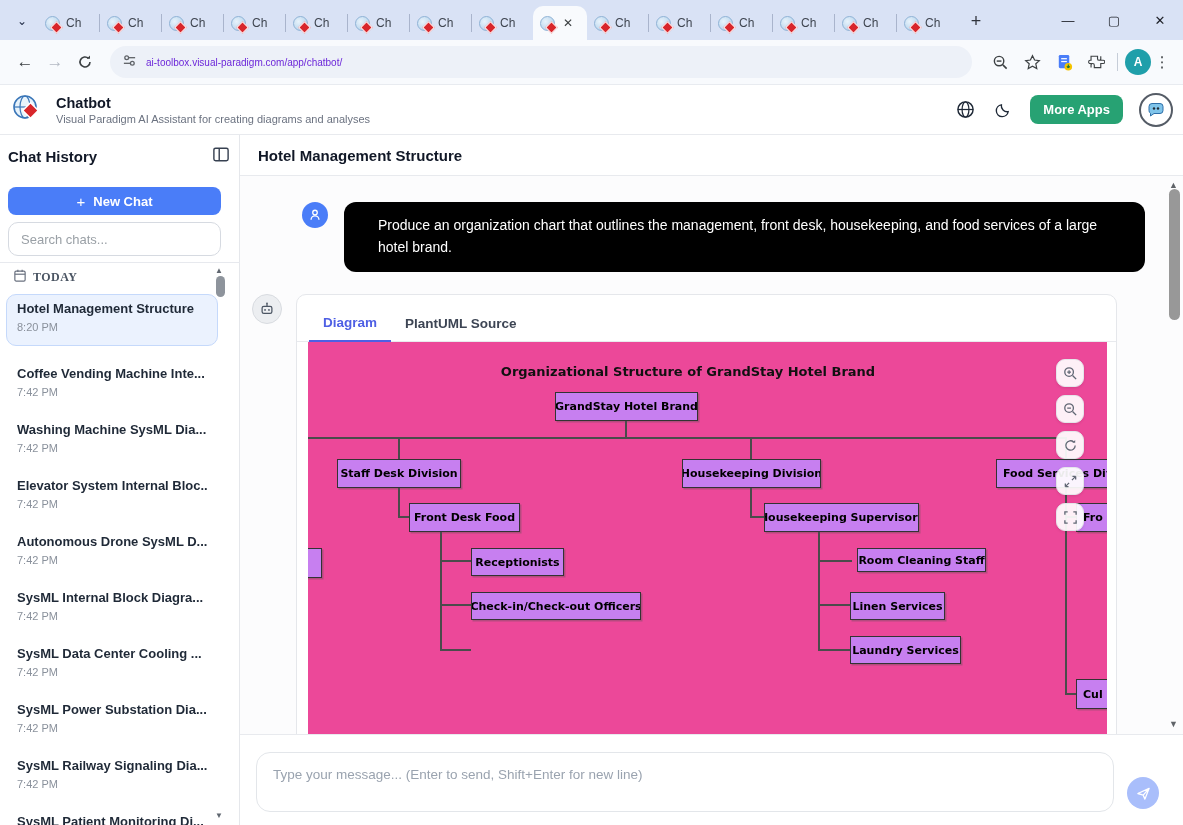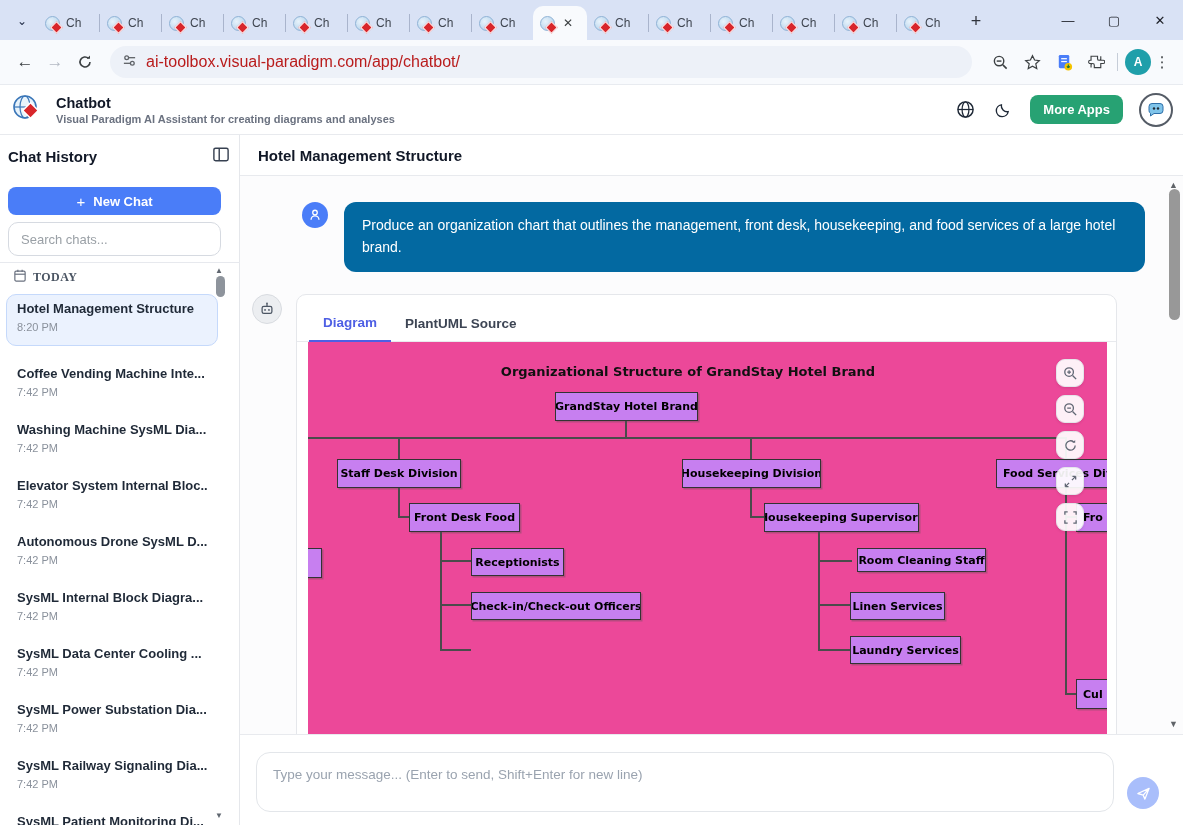--- a/index.html
+++ b/index.html
@@ -15,31 +15,31 @@
   .fav { width:15px; height:15px; min-width:15px; border-radius:50%; background:radial-gradient(circle at 35% 35%, #e8f3fb, #a9cbe8); border:1px solid #8fb3d6; position:relative; }
   .fav::after { content:''; position:absolute; right:-2px; bottom:-2px; width:7px; height:7px; background:#d8262b; border:1px solid #fff; transform:rotate(45deg); }
   .newtab { width:28px; height:28px; margin:0 0 5px 4px; display:flex; align-items:center; justify-content:center; font-size:18px; color:#30343c; }
   .win-controls { margin-left:auto; display:flex; align-self:flex-start; height:40px; }
   .win-btn { width:46px; height:40px; display:flex; align-items:center; justify-content:center; font-size:13px; color:#1c1f26; }
 
   .toolbar { position:absolute; left:0; top:40px; width:1183px; height:45px; background:#f8fafd; display:flex; align-items:center; padding:0 10px; border-bottom:1px solid #e8ebf0; }
   .nav-ic { width:30px; height:30px; display:flex; align-items:center; justify-content:center; font-size:17px; color:#3c4043; }
   .nav-ic.disabled { color:#b3b9c3; }
   .omnibox { flex:1; height:32px; margin:0 10px; background:#edf1f8; border-radius:16px; display:flex; align-items:center; padding:0 12px; gap:9px; }
-  .omnibox .url { font-size:16px; color:#b91c1c; }
+  .omnibox .url { font-size:10px; color:#6d28d9; }
   .tool-ic { width:28px; height:28px; display:flex; align-items:center; justify-content:center; margin-left:4px; }
   .tool-divider { width:1px; height:18px; background:#c6cdd8; margin:0 7px; }
   .avatar-a { width:26px; height:26px; border-radius:50%; background:#1f9faa; color:#fff; font-size:12px; font-weight:bold; display:flex; align-items:center; justify-content:center; }
   .kebab { font-size:15px; color:#3c4043; letter-spacing:0; width:22px; text-align:center; }
 
   
   .app-header { position:absolute; left:0; top:85px; width:1183px; height:50px; background:#fff; border-bottom:1px solid #e8eaee; display:flex; align-items:center; padding:0 10px; }
   .app-title-wrap { margin-left:14px; }
   .app-title { font-size:14.5px; font-weight:bold; color:#111827; }
-  .app-sub { font-size:11px; color:#6b7280; margin-top:2px;font-weight:bold; }
+  .app-sub { font-size:11px; color:#6b7280; margin-top:2px; }
   .hdr-right { margin-left:auto; display:flex; align-items:center; gap:16px; }
   .hdr-ic { width:22px; height:22px; display:flex; align-items:center; justify-content:center; }
   .more-apps { background:#27a273; color:#fff; font-size:13px; font-weight:bold; border:none; border-radius:8px; padding:7px 13px; }
   .bot-badge { width:34px; height:34px; border-radius:50%; border:2px solid #555c66; display:flex; align-items:center; justify-content:center; background:#fff; }
 
   
   .sidebar { position:absolute; left:0; top:135px; width:240px; height:690px; background:#fff; border-right:1px solid #e5e7eb; }
   .main { position:absolute; left:240px; top:135px; width:943px; height:690px; background:#fff; }
 
   
@@ -58,21 +58,21 @@
   .sb-scroll-up { position:absolute; right:16px; top:131px; font-size:8px; color:#606770; }
   .sb-thumb { position:absolute; right:14px; top:141px; width:9px; height:21px; background:#8e949c; border-radius:5px; }
   .sb-scroll-dn { position:absolute; right:16px; top:676px; font-size:8px; color:#606770; }
 
   
   .main-title-row { position:absolute; left:0; top:0; width:943px; height:41px; border-bottom:1px solid #e8eaee; display:flex; align-items:center; padding-left:18px; }
   .page-title { font-size:15px; font-weight:bold; color:#111827; }
   .chat-area { position:absolute; left:0; top:41px; width:943px; height:559px; background:#fcfcfd; overflow:hidden; border-bottom:1px solid #e8eaee; }
 
   .user-avatar { position:absolute; left:62px; top:26px; width:26px; height:26px; border-radius:50%; background:#4a7df8; display:flex; align-items:center; justify-content:center; }
-  .user-bubble { position:absolute; left:104px; top:26px; width:801px; height:70px; background:#0369a1; border-radius:12px; padding:12px 18px; color:#fff; font-size:14px; line-height:22px; }
+  .user-bubble { position:absolute; left:104px; top:26px; width:801px; height:70px; background:#000000; border-radius:12px; padding:12px 34px; color:#fff; font-size:14px; line-height:22px; }
 
   .bot-avatar { position:absolute; left:12px; top:118px; width:30px; height:30px; border-radius:50%; background:#eceef1; border:1px solid #d8dbe0; display:flex; align-items:center; justify-content:center; }
 
   .card { position:absolute; left:56px; top:118px; width:821px; height:520px; background:#fff; border:1px solid #e5e7eb; border-radius:10px; overflow:hidden; }
   .card-tabs { position:absolute; left:0; top:0; width:100%; height:47px; border-bottom:1px solid #e8eaee; display:flex; align-items:flex-end; padding-left:12px; }
   .ctab { padding:0 14px 10px 14px; font-size:13.5px; font-weight:600; color:#3d4554; }
   .ctab.active { color:#4e5fe4; border-bottom:2px solid #4e5fe4; margin-bottom:-1px; }
 
   .viewport { position:absolute; left:11px; top:47px; width:799px; height:473px; background:#ec4899; overflow:hidden; }
   .d-title { position:absolute; left:60px; top:22px; width:640px; text-align:center; font-family:"DejaVu Sans",sans-serif; font-weight:bold; font-size:13px; color:#111; }

